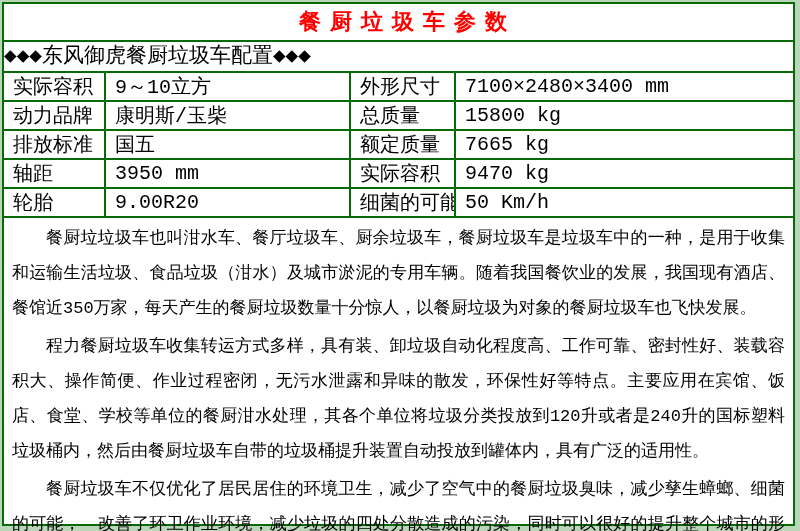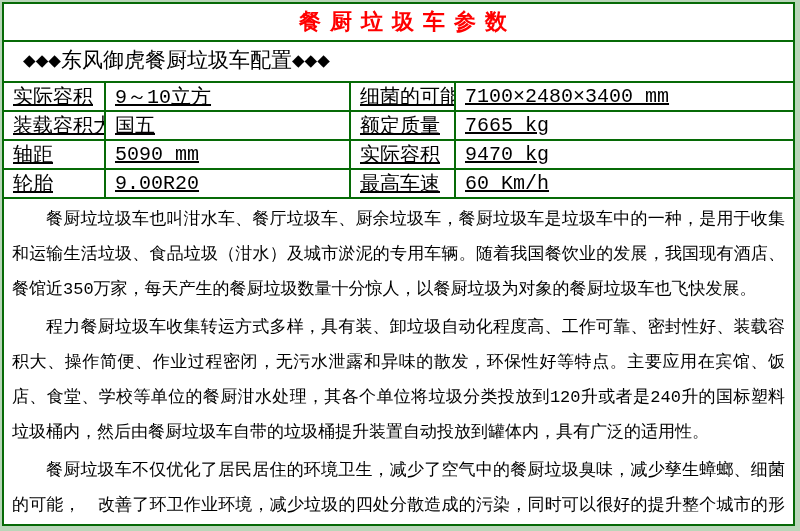--- a/index.html
+++ b/index.html
@@ -37,46 +37,45 @@
   }
   .title {
     color: var(--title-red);
     font-weight: bold;
     font-size: 22px;
     letter-spacing: 9px;
     white-space: nowrap;
     margin-left: 18px;
   }
   .subtitle-row {
-    height: 41px;
+    height: 31px;
     border-bottom: 2px solid var(--border-green);
     display: flex;
     align-items: center;
-    padding-left: 19px;
+    padding-left: 0;
     overflow: hidden;
   }
   .subtitle {
     font-size: 21px;
     line-height: 21px;
     white-space: nowrap;
   }
   table.spec-table {
     width: 100%;
     border-collapse: collapse;
     table-layout: fixed;
   }
   table.spec-table td {
     border: 2px solid var(--border-green);
     height: 26px;
     font-size: 20px;
     padding: 0 2px 0 9px;
     vertical-align: middle;
     white-space: nowrap;
     overflow: hidden;
-    text-decoration: underline;
   }
   table.spec-table tr td:first-child { border-left: none; }
   table.spec-table tr td:last-child { border-right: none; }
   table.spec-table tr:first-child td { border-top: none; }
   col.c1 { width: 101px; }
   col.c2 { width: 245px; }
   col.c3 { width: 105px; }
   col.c4 { width: auto; }
   .paragraphs {
     padding: 3px 8px 0 8px;
@@ -106,40 +105,46 @@
     <colgroup>
         <col class="c1">
         <col class="c2">
         <col class="c3">
         <col class="c4">
       </colgroup>
     <tbody>
       <tr>
         <td>实际容积</td>
         <td>9～10立方</td>
-        <td>细菌的可能</td>
+        <td>外形尺寸</td>
         <td>7100×2480×3400 mm</td>
       </tr>
       <tr>
-        <td>装载容积大</td>
+        <td>动力品牌</td>
+        <td>康明斯/玉柴</td>
+        <td>总质量</td>
+        <td>15800 kg</td>
+      </tr>
+      <tr>
+        <td>排放标准</td>
         <td>国五</td>
         <td>额定质量</td>
         <td>7665 kg</td>
       </tr>
       <tr>
         <td>轴距</td>
-        <td>5090 mm</td>
+        <td>3950 mm</td>
         <td>实际容积</td>
         <td>9470 kg</td>
       </tr>
       <tr>
         <td>轮胎</td>
         <td>9.00R20</td>
-        <td>最高车速</td>
-        <td>60 Km/h</td>
+        <td>细菌的可能</td>
+        <td>50 Km/h</td>
       </tr>
     </tbody>
   </table>
 
   <div class="paragraphs">
     <p>餐厨垃垃圾车也叫泔水车、餐厅垃圾车、厨余垃圾车，餐厨垃圾车是垃圾车中的一种，是用于收集和运输生活垃圾、食品垃圾（泔水）及城市淤泥的专用车辆。随着我国餐饮业的发展，我国现有酒店、餐馆近350万家，每天产生的餐厨垃圾数量十分惊人，以餐厨垃圾为对象的餐厨垃圾车也飞快发展。</p>
     <p>程力餐厨垃圾车收集转运方式多样，具有装、卸垃圾自动化程度高、工作可靠、密封性好、装载容积大、操作简便、作业过程密闭，无污水泄露和异味的散发，环保性好等特点。主要应用在宾馆、饭店、食堂、学校等单位的餐厨泔水处理，其各个单位将垃圾分类投放到120升或者是240升的国标塑料垃圾桶内，然后由餐厨垃圾车自带的垃圾桶提升装置自动投放到罐体内，具有广泛的适用性。</p>
     <p>餐厨垃圾车不仅优化了居民居住的环境卫生，减少了空气中的餐厨垃圾臭味，减少孳生蟑螂、细菌的可能，　改善了环卫作业环境，减少垃圾的四处分散造成的污染，同时可以很好的提升整个城市的形象。</p>
   </div>
 

